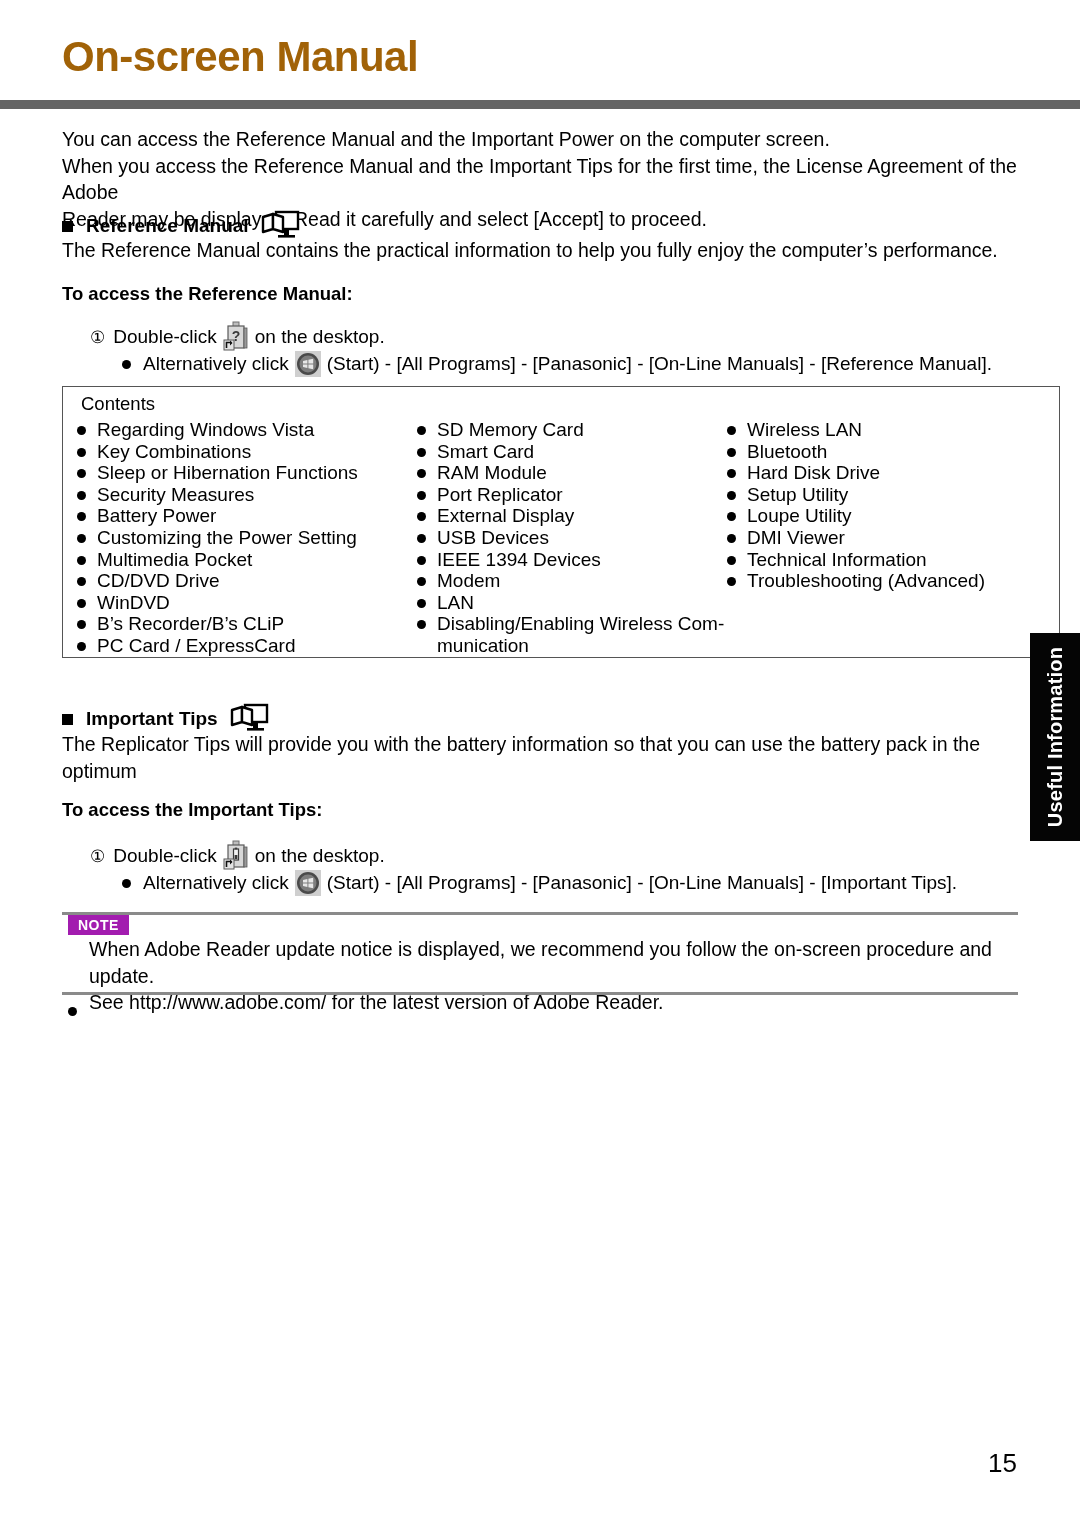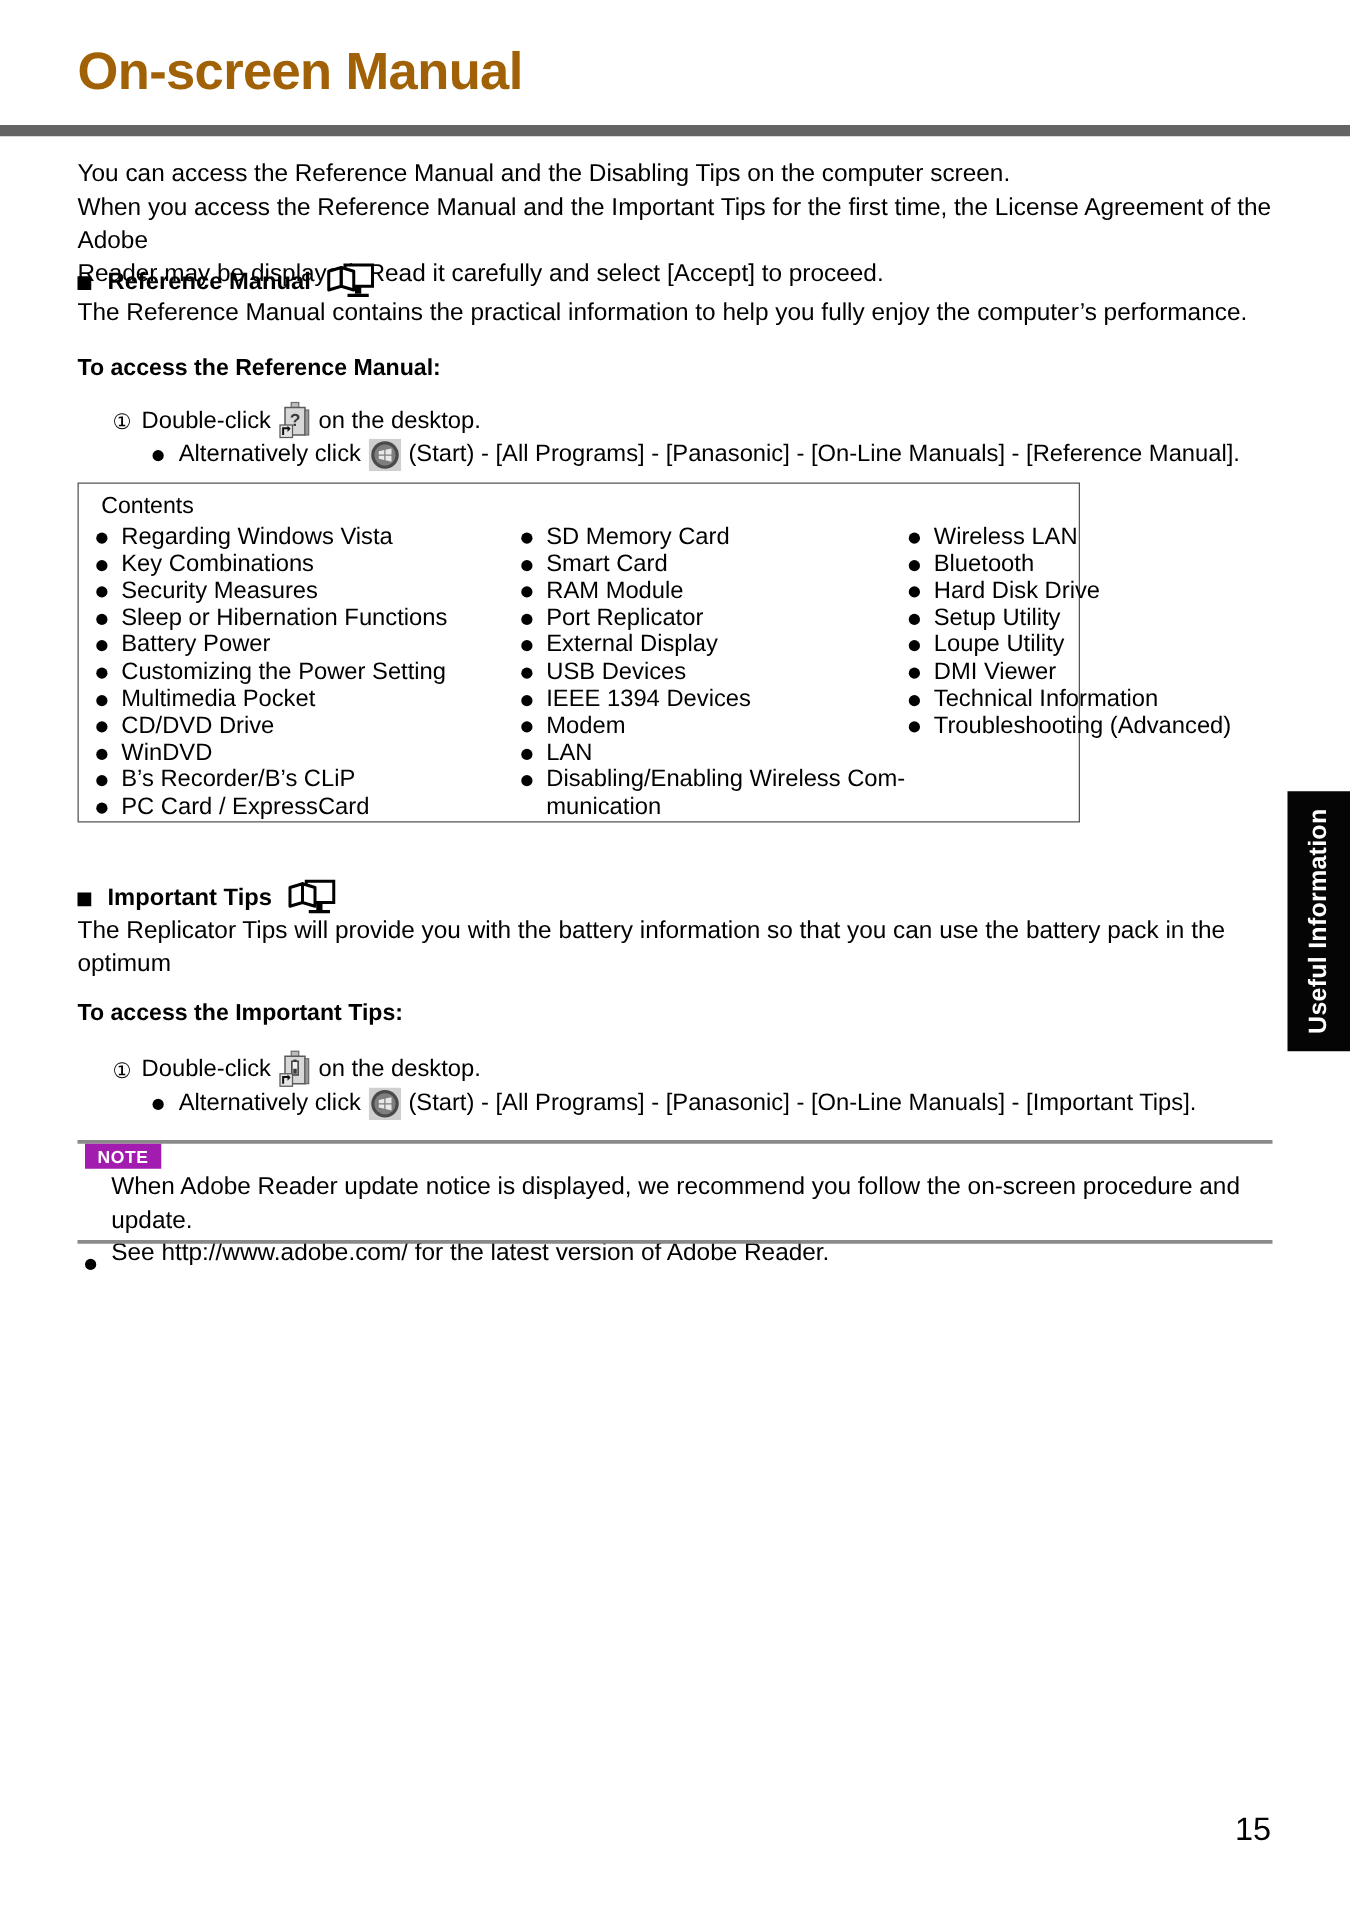--- a/index.html
+++ b/index.html
@@ -124,21 +124,21 @@
     line-height: 0;
     vertical-align: middle;
     flex: 0 0 auto;
   }
 
   
   .contents-box {
     position: absolute;
     left: 62px;
     top: 386px;
-    width: 802px;
+    width: 998px;
     height: 272px;
     border: 1.5px solid #555;
     box-sizing: border-box;
     background: #fff;
   }
   .contents-label {
     position: absolute;
     left: 18px;
     top: 6px;
     font-size: 18.5px;
@@ -252,21 +252,21 @@
 </style>
 </head>
 <body>
 
 <div class="page">
 
   <div class="page-title">On-screen Manual</div>
   <div class="title-rule"></div>
 
   <div class="intro">
-    <p>You can access the Reference Manual and the Disabling Tips on the computer screen.</p>
+    <p>You can access the Reference Manual and the Important Power on the computer screen.</p>
     <p>When you access the Reference Manual and the Important Tips for the first time, the License Agreement of the Adobe</p>
     <p>Reader may be displayed. Read it carefully and select [Accept] to proceed.</p>
   </div>
 
   <div class="sec-head" style="left:62px; top:210px;">
     <span class="sq-bullet"></span>
     <span>Reference Manual</span>
     <span class="head-icon">
       <svg width="40" height="32" viewBox="0 0 40 32" xmlns="http://www.w3.org/2000/svg">
         <rect x="15" y="2" width="22" height="17" fill="#fff" stroke="#000" stroke-width="2.4"></rect>
@@ -325,25 +325,25 @@
         <div class="citem">
             <span class="cdot"></span>
             <span class="ctxt">Regarding Windows Vista</span>
           </div>
         <div class="citem">
             <span class="cdot"></span>
             <span class="ctxt">Key Combinations</span>
           </div>
         <div class="citem">
             <span class="cdot"></span>
+            <span class="ctxt">Sleep or Hibernation Functions</span>
+          </div>
+        <div class="citem">
+            <span class="cdot"></span>
             <span class="ctxt">Security Measures</span>
-          </div>
-        <div class="citem">
-            <span class="cdot"></span>
-            <span class="ctxt">Sleep or Hibernation Functions</span>
           </div>
         <div class="citem">
             <span class="cdot"></span>
             <span class="ctxt">Battery Power</span>
           </div>
         <div class="citem">
             <span class="cdot"></span>
             <span class="ctxt">Customizing the Power Setting</span>
           </div>
         <div class="citem">

